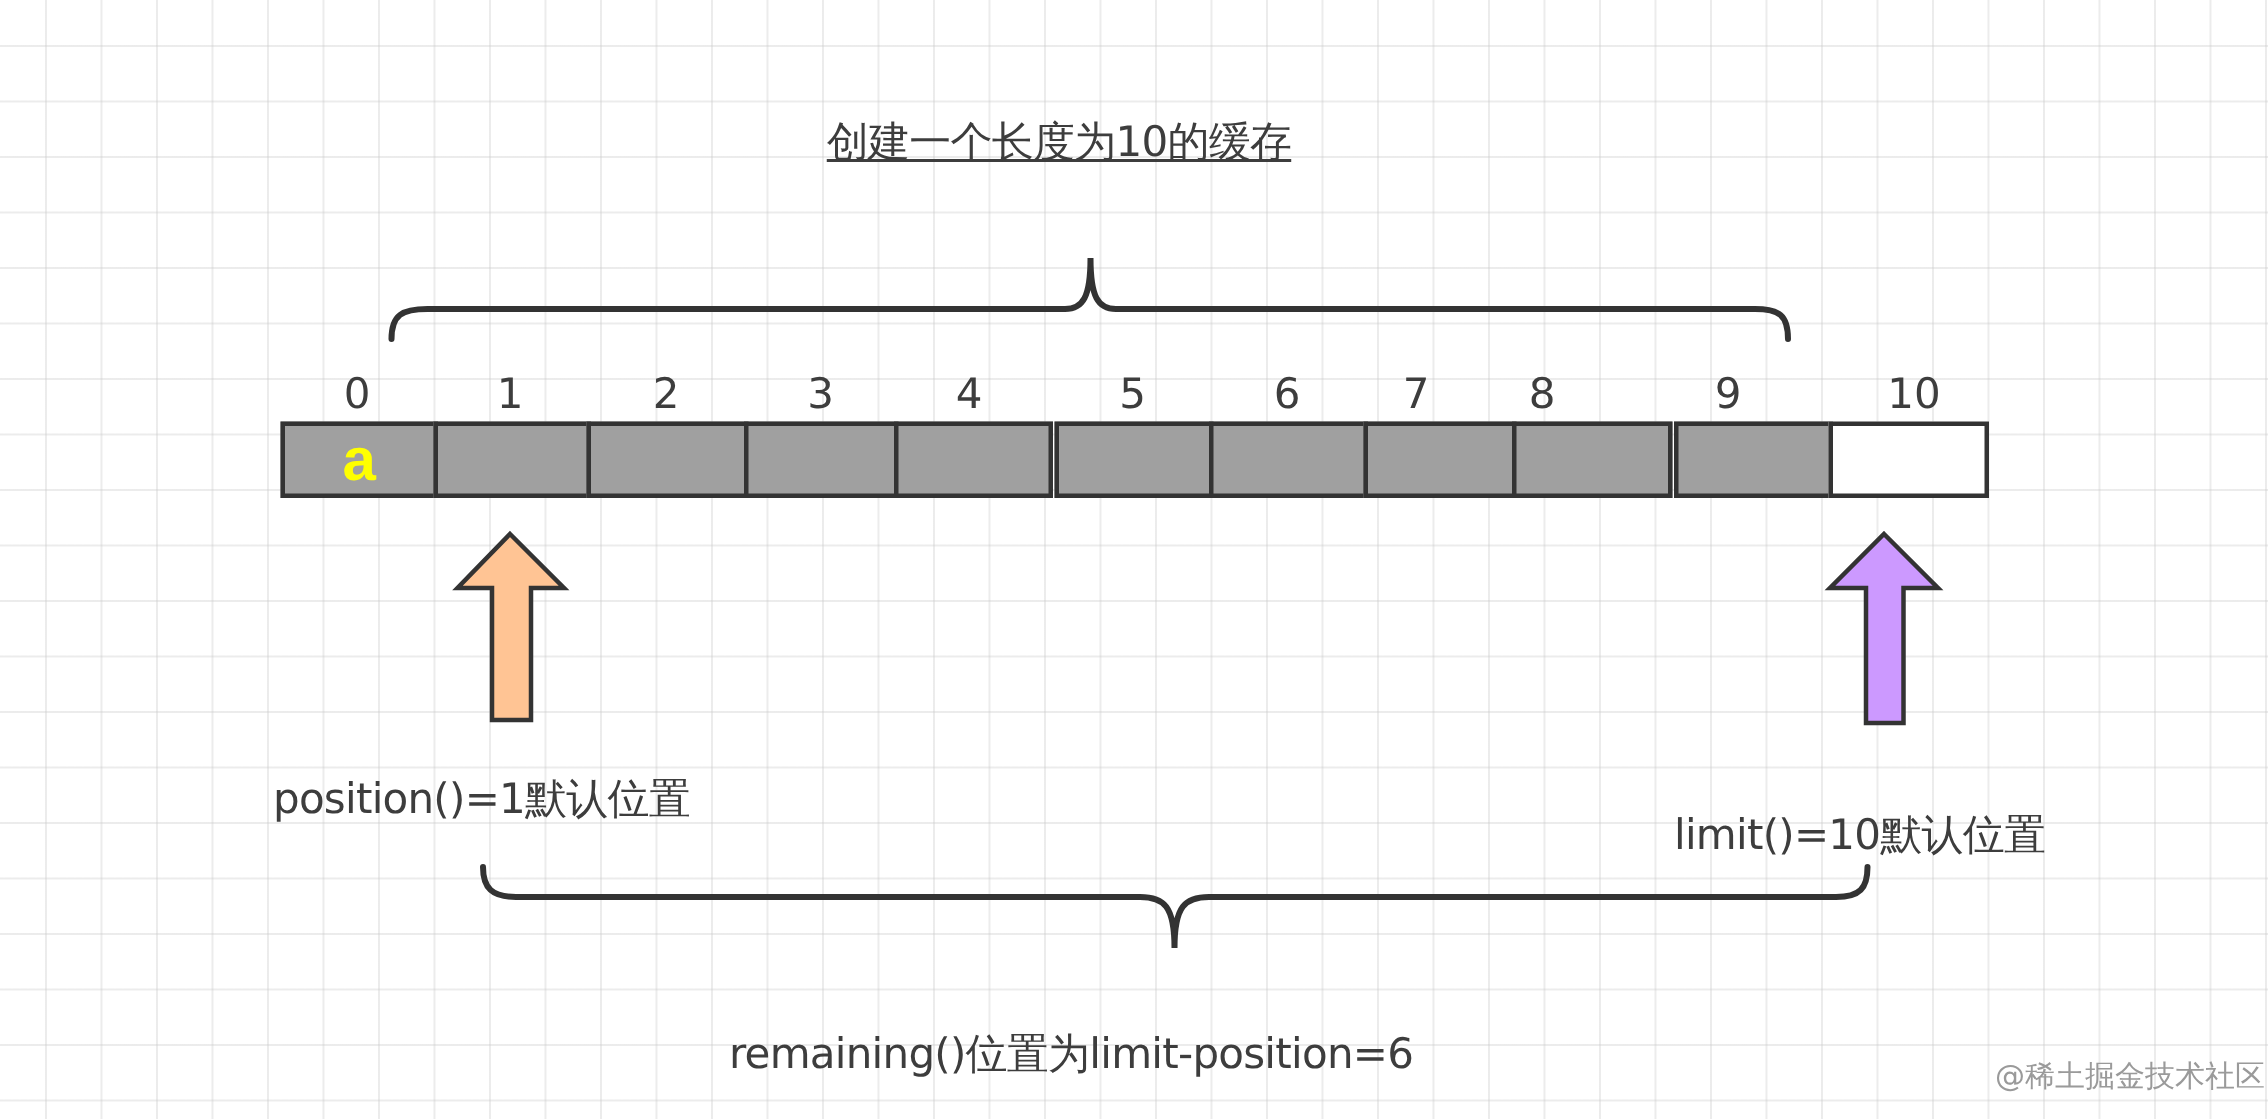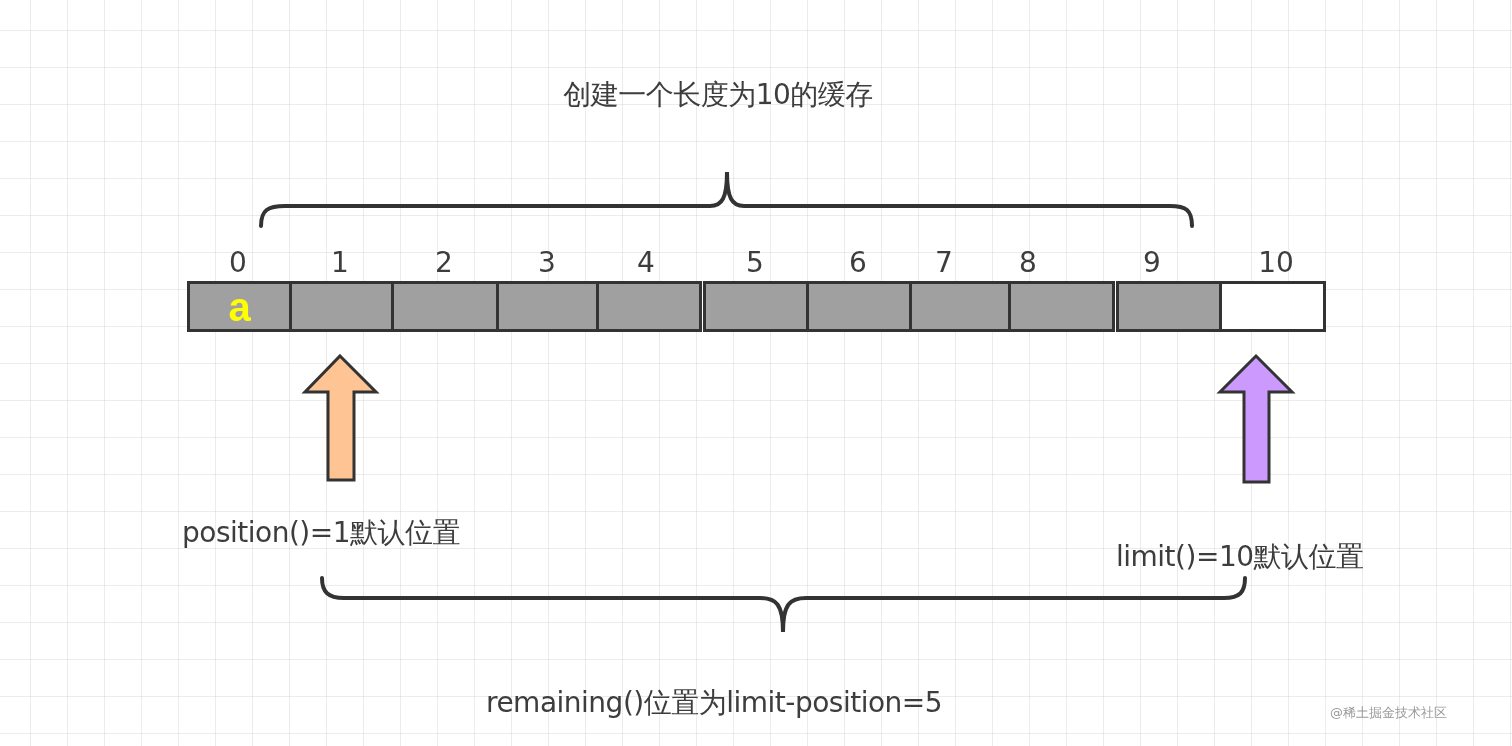--- a/index.html
+++ b/index.html
@@ -15,26 +15,26 @@
     color: #3a3a3a;
   }
   .abs { position: absolute; }
   .caption { font-size: 28px; color: #3d3d3d; white-space: nowrap; letter-spacing: -0.5px; }
   .center { text-align: center; }
   .idx { position: absolute; top: 246px; font-size: 28px; color: #3d3d3d; transform: translateX(-50%); }
   .cell { position: absolute; top: 281px; height: 51px; box-sizing: border-box; border: 3px solid #333; background: #a0a0a0; }
   .cell.empty { background: #ffffff; }
   .cell .val { position: absolute; left: 0; right: 0; top: 3px; text-align: center; font-family: "Liberation Sans", sans-serif; font-weight: bold; font-size: 40px; color: #ffff00; line-height: 40px; }
   svg.abs { overflow: visible; }
-  .watermark { font-size: 13px; color: #9a9a9a; }
+  .watermark { font-size: 20px; color: #9a9a9a; }
 </style>
 </head>
 <body>
 
-<div class="abs caption center" style="left:468px; top:74px; width:500px; line-height:42px;">
+<div class="abs caption center" style="left:456px; top:74px; width:500px; line-height:42px;text-decoration:underline;">
   <div>创建一个长度为10的缓存</div>
 </div>
 
 <svg class="abs" style="left:0; top:0;" width="1512" height="746">
   <path d="M261 226 C261 210, 268 206, 285 206 L710 206 C722 206, 727 198, 727 172 C727 198, 732 206, 744 206 L1170 206 C1186 206, 1192 210, 1192 226" fill="none" stroke="#333" stroke-width="4" stroke-linecap="round"></path>
 
   <path d="M322 578 C322 592, 328 598, 344 598 L760 598 C776 598, 783 604, 783 632 C783 604, 790 598, 806 598 L1224 598 C1240 598, 1245 592, 1245 578" fill="none" stroke="#333" stroke-width="4" stroke-linecap="round"></path>
 
   <path d="M340 356 L376 392 L354 392 L354 480 L328 480 L328 392 L305 392 Z" fill="#ffc494" stroke="#333" stroke-width="3" stroke-linejoin="miter"></path>
 
@@ -63,15 +63,15 @@
 <div class="cell" style="left:703px; width:106px;"></div>
 <div class="cell" style="left:806px; width:106px;"></div>
 <div class="cell" style="left:909px; width:102px;"></div>
 <div class="cell" style="left:1008px; width:107px;"></div>
 <div class="cell" style="left:1116px; width:106px;"></div>
 <div class="cell empty" style="left:1219px; width:107px;"></div>
 
 <div class="abs caption" style="left:182px; top:514px;">position()=1默认位置</div>
 <div class="abs caption" style="left:1116px; top:538px;">limit()=10默认位置</div>
 
-<div class="abs caption" style="left:486px; top:684px;">remaining()位置为limit-position=5</div>
+<div class="abs caption" style="left:486px; top:684px;">remaining()位置为limit-position=6</div>
 
 <div class="abs watermark" style="left:1330px; top:704px;">@稀土掘金技术社区</div>
 
 </body></html>

